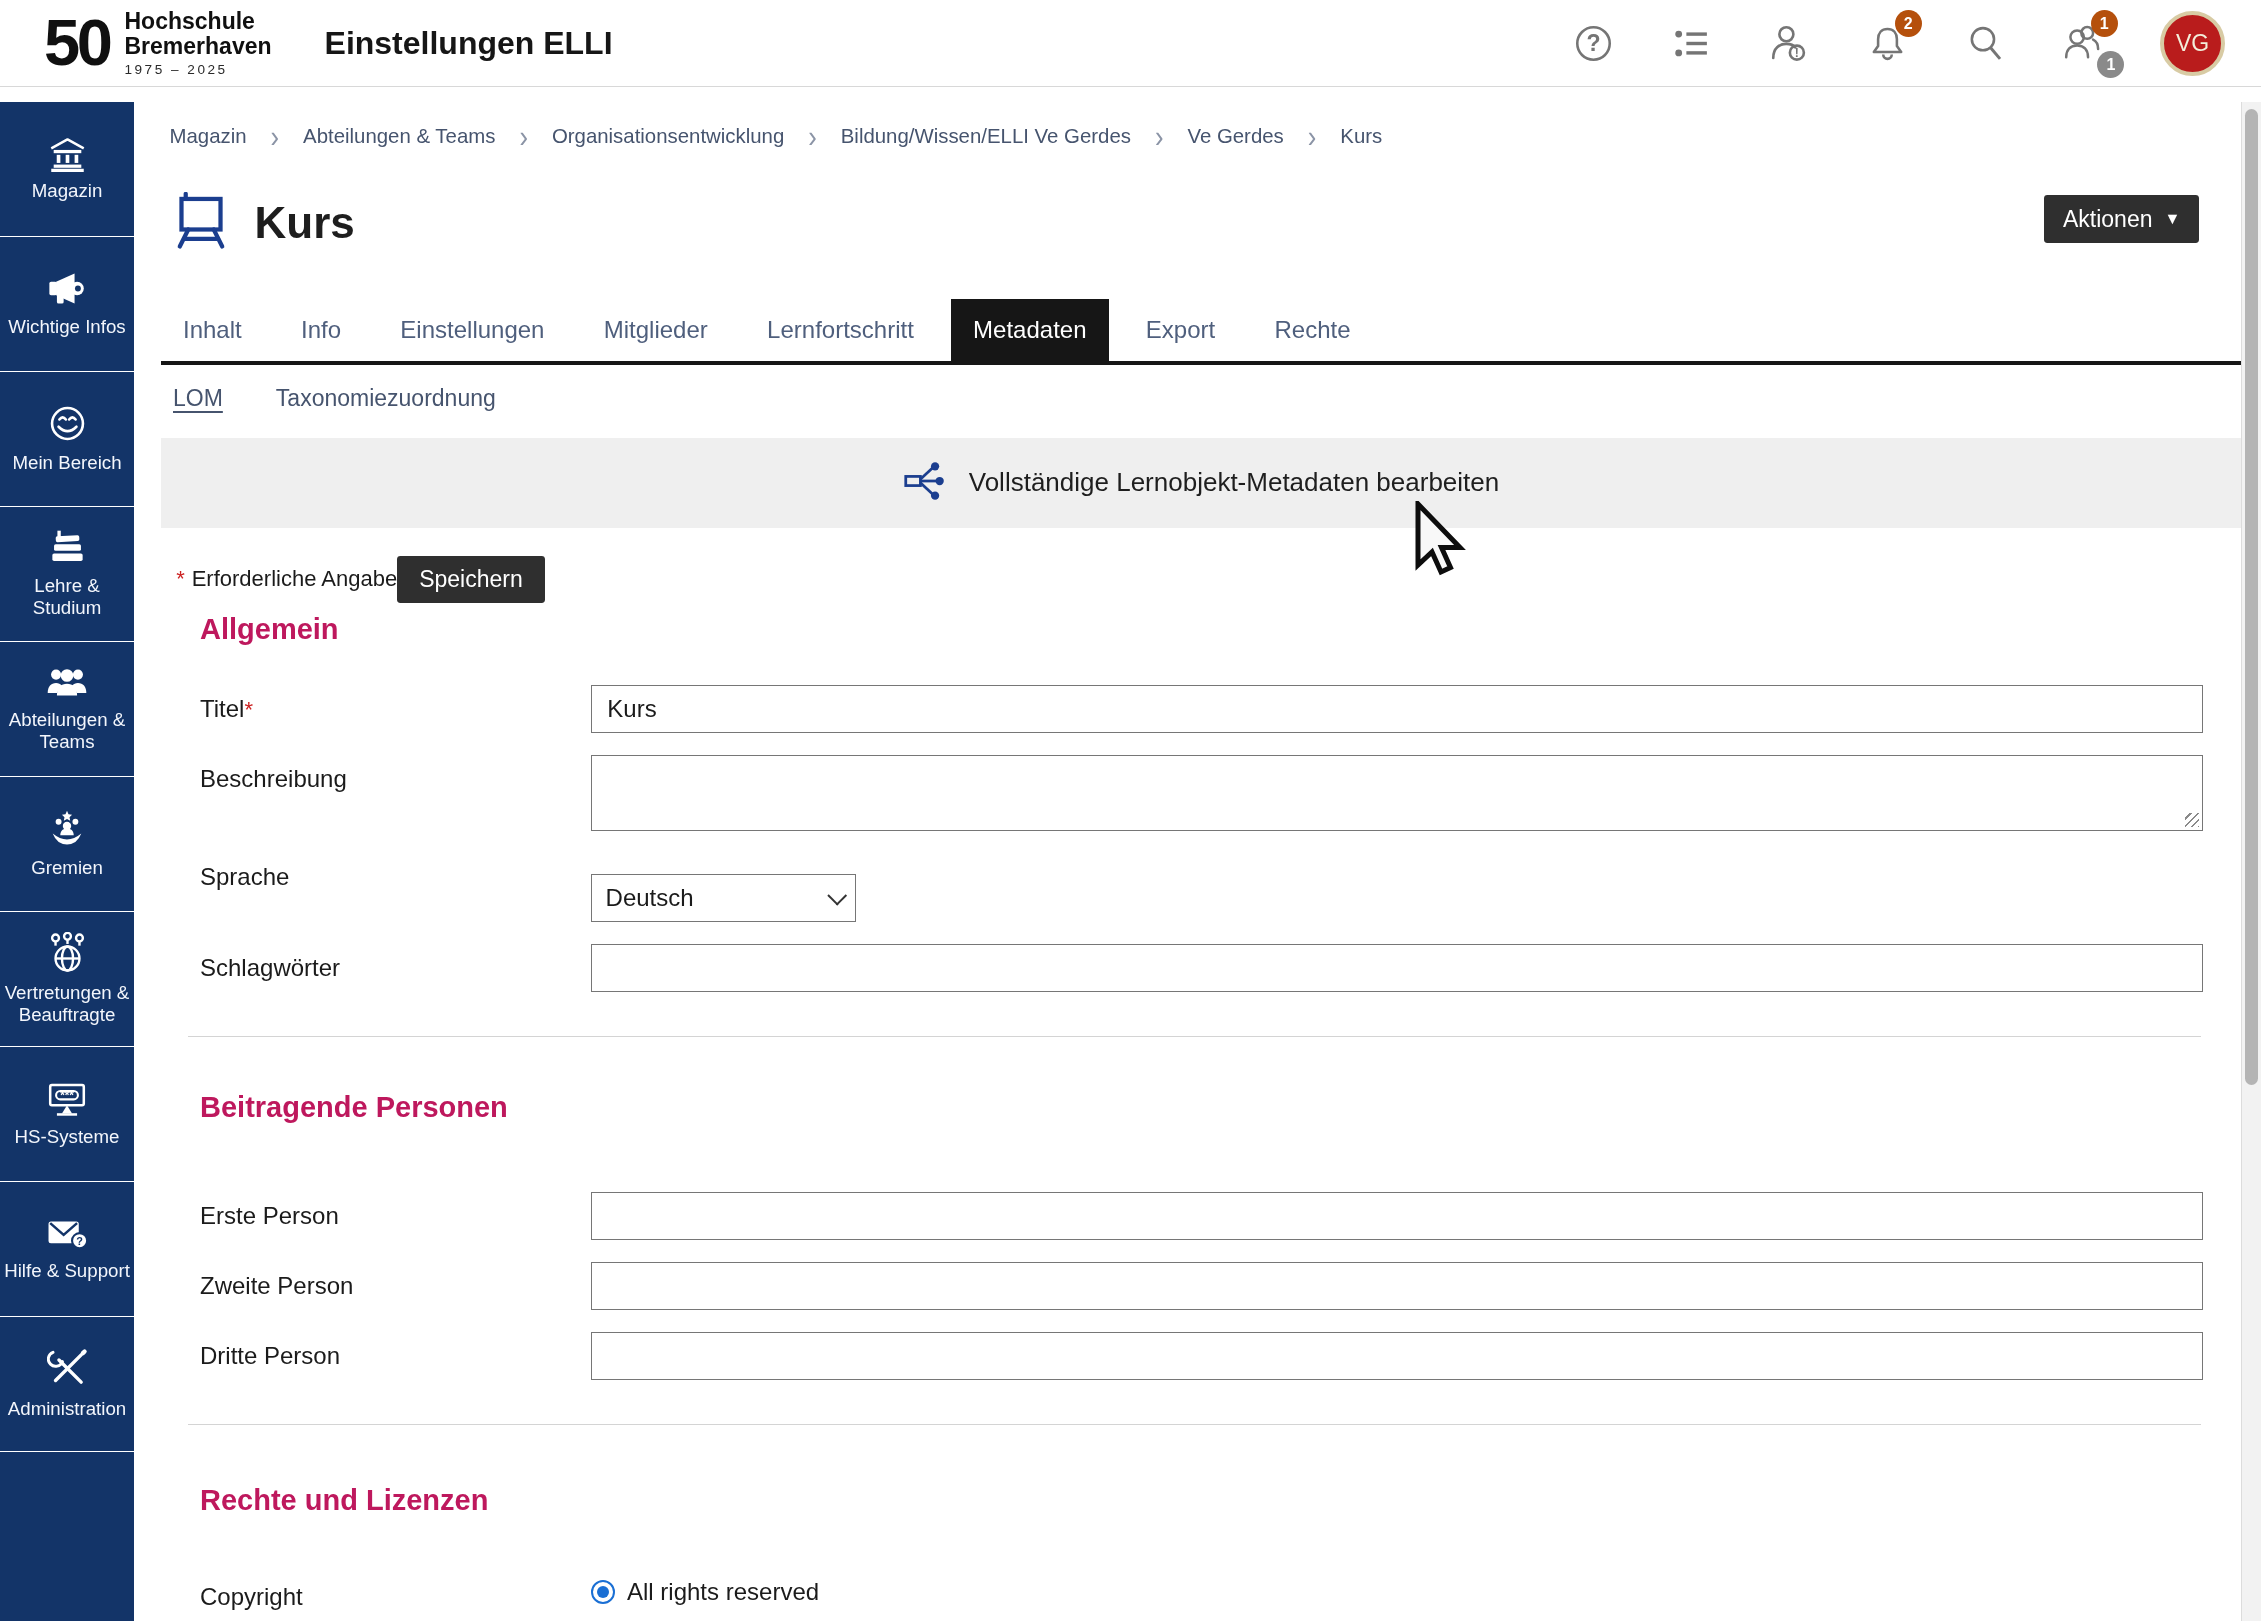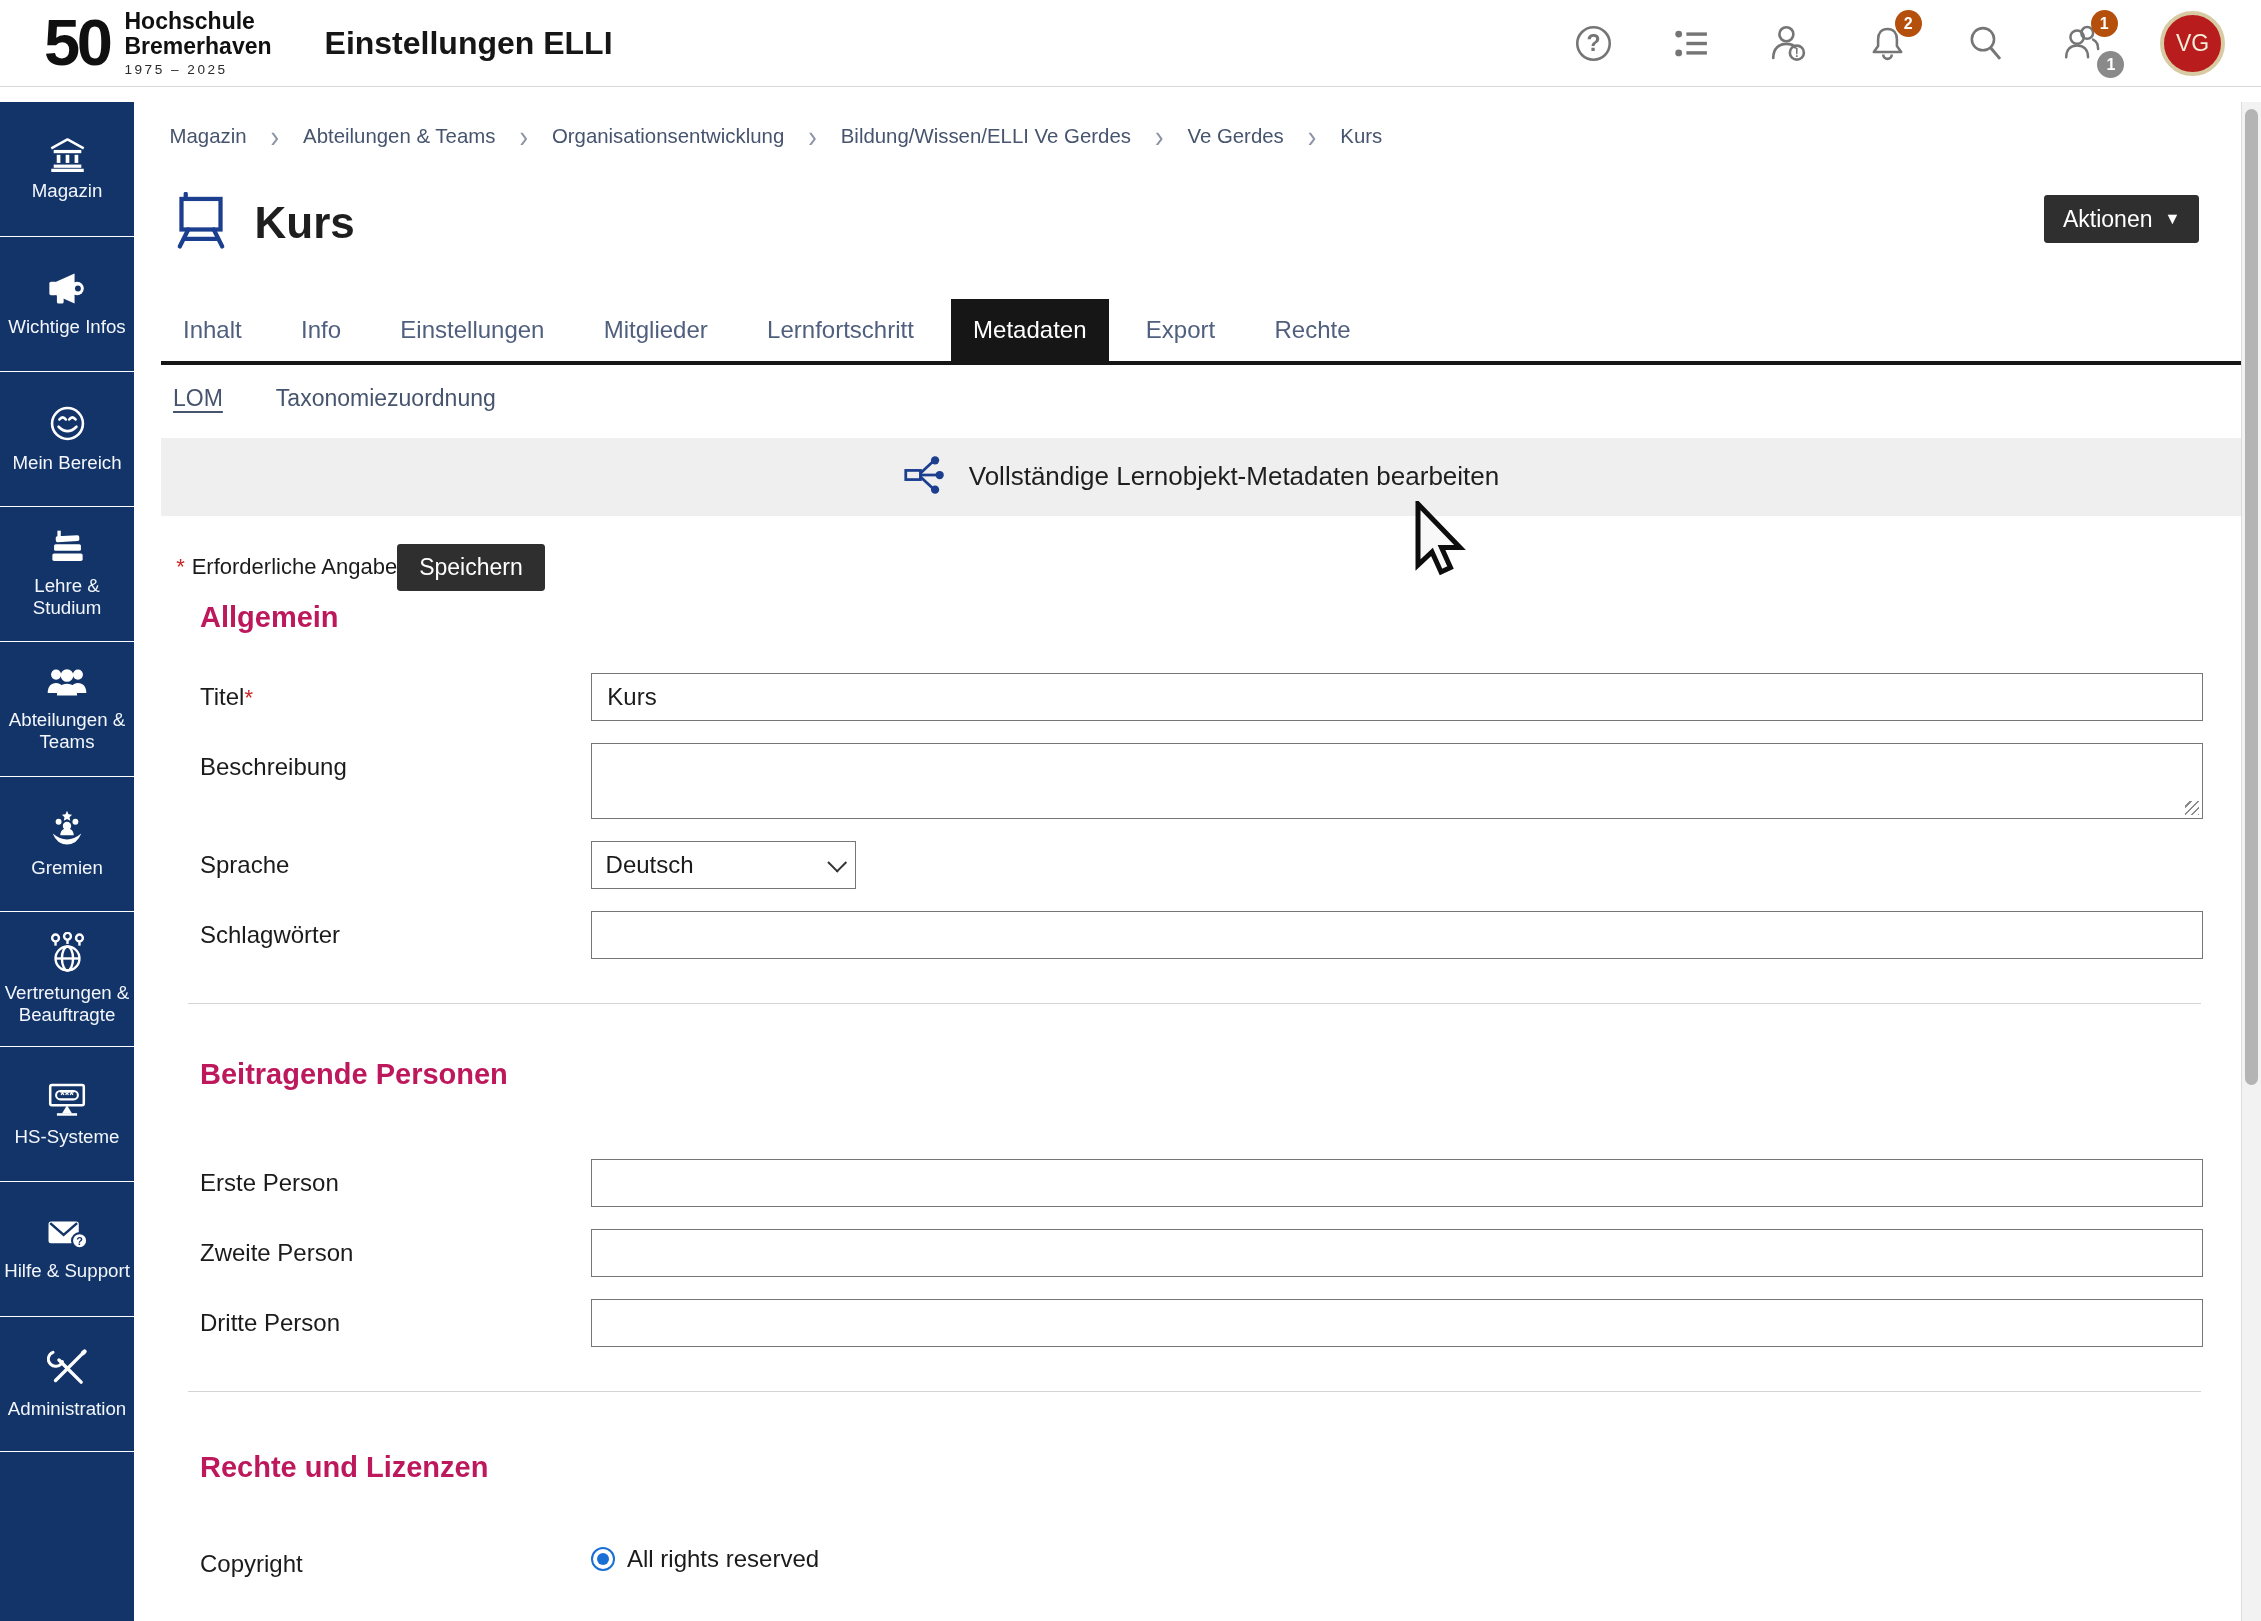--- a/index.html
+++ b/index.html
@@ -50,21 +50,21 @@
   .actions-caret { font-size: 16px; line-height: 1; }
 
   .tabs { margin-top: 42px; display: flex; align-items: flex-end; border-bottom: 4.2px solid #161616; width: 2080px; }
   .tab { font-size: 24px; color: #4f5f7d; padding: 17px 22px; margin-right: 15.3px; cursor: pointer; }
   .tab.active { background: #161616; color: #ffffff; }
 
   .subtabs { margin-top: 20.4px; display: flex; gap: 53px; margin-left: 12px; }
   .subtab { font-size: 23px; color: #46546e; cursor: pointer; }
   .subtab.active { text-decoration: underline; text-underline-offset: 5.1px; }
 
-  .banner { margin-top: 25.5px; width: 2080px; height: 78px; background: #efefef; display: flex;
+  .banner { margin-top: 25.5px; width: 2080px; height: 90px; background: #efefef; display: flex;
             align-items: center; justify-content: center; gap: 22px; cursor: pointer; }
   .banner-label { font-size: 26px; color: #1e1e1e; }
 
   .save-row { margin-top: 28px; width: 2080px; display: flex; align-items: center; 
               padding-left: 15.3px; padding-right: 42px; }
   .required-hint { font-size: 22px; color: #1b1b1b; }
   .req-star { color: #cc2222; margin-right: 6.8px; font-size: 22px; }
   .save-btn { background: #2f2f2f; color: #fff; border: none; font-size: 23px; padding: 10.2px 22px;
               border-radius: 3.4px; cursor: pointer; font-family: inherit; }
 
@@ -75,21 +75,21 @@
   .flabel { font-size: 24px; color: #1b1b1b; padding-top: 10.2px; }
   .finput { width: 100%; height: 48px; border: 1.7px solid #767676; background: #fff; font-size: 24px;
             padding: 0 15.3px; font-family: inherit; color: #1b1b1b; border-radius: 0; }
   .ta-wrap { position: relative; width: 100%; }
   .ftextarea { width: 100%; height: 76px; border: 1.7px solid #767676; background: #fff; font-size: 24px;
                padding: 8.5px 15.3px; font-family: inherit; resize: none; border-radius: 0; display: block; }
   .ta-wrap::after { content: ""; position: absolute; right: 4.2px; bottom: 4.2px; width: 13.6px; height: 13.6px;
                     background: repeating-linear-gradient(135deg, transparent 0 3.4px, #8a8a8a 3.4px 5.1px); }
   .select-box { width: 265px; height: 48px; border: 1.7px solid #767676; background: #fff; display: flex;
                 align-items: center; justify-content: space-between; padding: 0 13.6px; font-size: 24px;
-                cursor: pointer; color: #1b1b1b; }
+                cursor: pointer; color: #1b1b1b; margin-top: 21px; }
   .select-chevron { width: 13.6px; height: 13.6px; border-right: 2.5px solid #333; border-bottom: 2.5px solid #333;
                     transform: rotate(45deg) translateY(-3.4px); }
   .fdivider { border: none; border-top: 1.7px solid #d4d4d4; margin-top: 44px; width: 2013px; margin-left: -12px; }
   .h-beitragende { margin-top: 54px; }
   .rows-beitragende .frow:first-of-type { margin-top: 68px; }
   .h-rechte { margin-top: 59px; }
   .copyright-row { margin-top: 56px; }
   .radio-field { display: flex; align-items: center; gap: 12px; padding-top: 5.1px; }
   .radio { width: 24px; height: 24px; border-radius: 50%; border: 2.5px solid #1a6fd4; background: #fff;
            position: relative; cursor: pointer; flex: 0 0 24px; }

